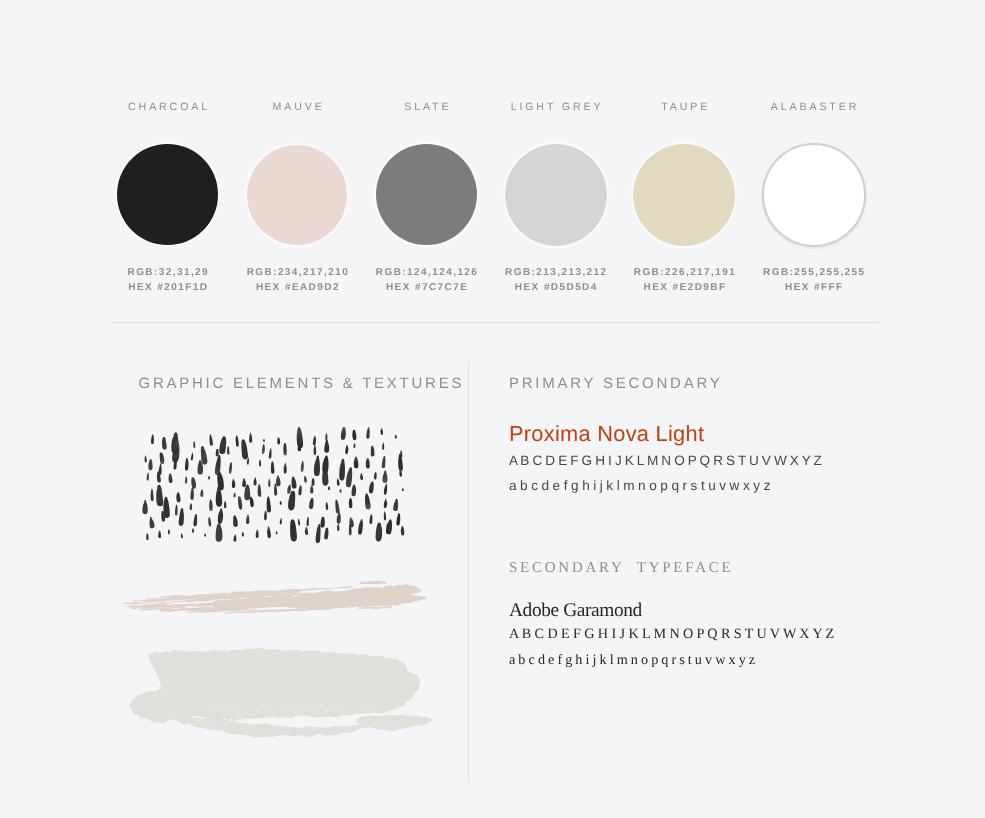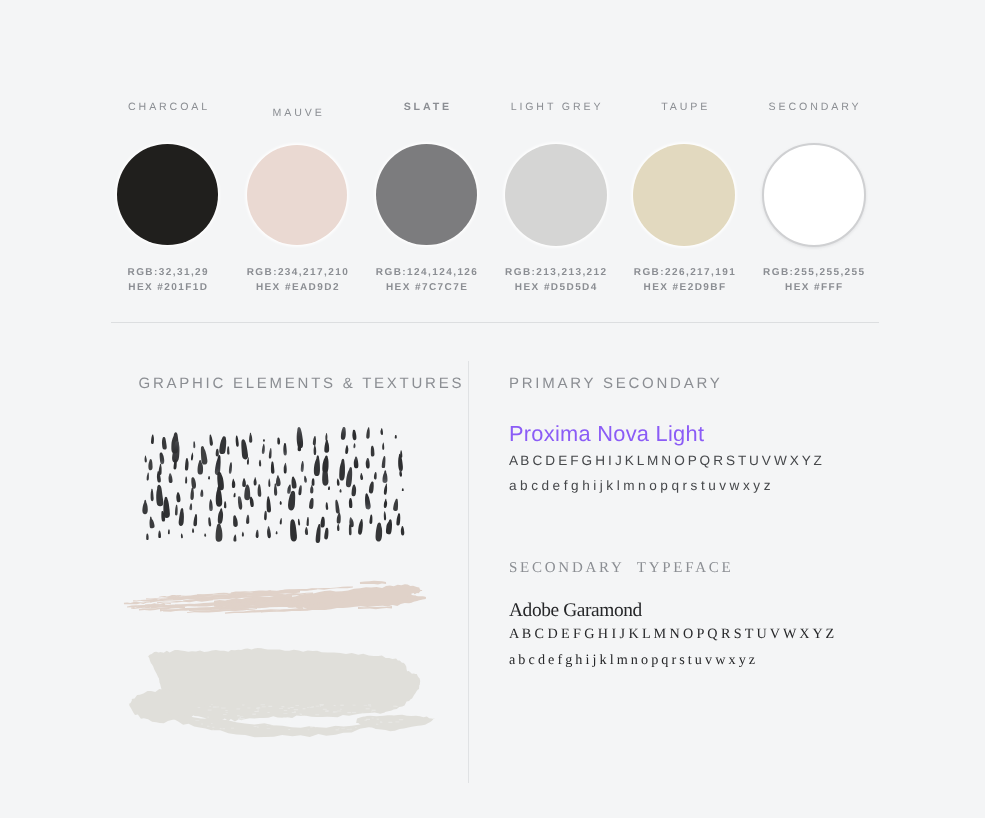--- a/index.html
+++ b/index.html
@@ -21,65 +21,65 @@
 
   .hr{position:absolute;height:1px;background:#dcdee0;}
   .vr{position:absolute;width:1px;background:#e0e2e4;}
 
   .sec-title{position:absolute;font-size:15px;letter-spacing:2.75px;color:#8b8e93;
     white-space:pre;line-height:1;}
 
   svg.art{position:absolute;display:block;}
 
   .tf{position:absolute;white-space:nowrap;line-height:1;color:#45474a;}
-  .tf-name-sans{font-size:21.8px;font-weight:300;letter-spacing:0.28px;color:#8b5cf6;}
+  .tf-name-sans{font-size:21.8px;font-weight:300;letter-spacing:0.28px;color:#c2410c;}
   .tf-row-sans{font-size:13.6px;font-weight:300;letter-spacing:-0.37px;color:#46484b;}
   .tf-row-sans.low{letter-spacing:-0.12px;}
   .tf-name-serif{font-family:"Liberation Serif",serif;font-size:19.4px;letter-spacing:-0.4px;color:#262729;}
   .tf-row-serif{font-family:"Liberation Serif",serif;font-size:14.2px;letter-spacing:-0.1px;color:#262729;}
   .tf-row-serif.low{letter-spacing:-0.24px;}
 </style>
 </head>
 <body>
 
 <div class="page">
 
   <div class="palette" id="palette">
       <div class="swatch" style="left: 72.6px; width: 190px;">
         <div class="swatch-name" style="top: 101.6px;">CHARCOAL</div>
         <div class="swatch-circle" style="left: 44.7px; top: 144.2px; width: 100.6px; height: 100.6px; background: rgb(32, 31, 29);"></div>
         <div class="swatch-vals" style="top: 267.6px;">RGB:32,31,29</div>
         <div class="swatch-vals" style="top: 283px;">HEX #201F1D</div>
       </div>
       <div class="swatch" style="left: 202.2px; width: 190px;">
-        <div class="swatch-name" style="top: 101.6px; margin-top: 6px;">MAUVE</div>
+        <div class="swatch-name" style="top: 101.6px;">MAUVE</div>
         <div class="swatch-circle" style="left: 45px; top: 144.5px; width: 100px; height: 100px; background: rgb(234, 217, 210);"></div>
         <div class="swatch-vals" style="top: 267.6px;">RGB:234,217,210</div>
         <div class="swatch-vals" style="top: 283px;">HEX #EAD9D2</div>
       </div>
       <div class="swatch" style="left: 331.4px; width: 190px;">
-        <div class="swatch-name" style="top: 101.6px; font-weight: bold;">SLATE</div>
+        <div class="swatch-name" style="top: 101.6px;">SLATE</div>
         <div class="swatch-circle" style="left: 44.2px; top: 143.7px; width: 101.6px; height: 101.6px; background: rgb(124, 124, 126);"></div>
         <div class="swatch-vals" style="top: 267.6px;">RGB:124,124,126</div>
         <div class="swatch-vals" style="top: 283px;">HEX #7C7C7E</div>
       </div>
       <div class="swatch" style="left: 460.6px; width: 190px;">
         <div class="swatch-name" style="top: 101.6px;">LIGHT GREY</div>
         <div class="swatch-circle" style="left: 44px; top: 143.5px; width: 102px; height: 102px; background: rgb(213, 213, 212);"></div>
         <div class="swatch-vals" style="top: 267.6px;">RGB:213,213,212</div>
         <div class="swatch-vals" style="top: 283px;">HEX #D5D5D4</div>
       </div>
       <div class="swatch" style="left: 589.3px; width: 190px;">
         <div class="swatch-name" style="top: 101.6px;">TAUPE</div>
         <div class="swatch-circle" style="left: 44px; top: 143.5px; width: 102px; height: 102px; background: rgb(226, 217, 191);"></div>
         <div class="swatch-vals" style="top: 267.6px;">RGB:226,217,191</div>
         <div class="swatch-vals" style="top: 283px;">HEX #E2D9BF</div>
       </div>
       <div class="swatch" style="left: 718.6px; width: 190px;">
-        <div class="swatch-name" style="top: 101.6px;">SECONDARY</div>
+        <div class="swatch-name" style="top: 101.6px;">ALABASTER</div>
         <div class="swatch-circle" style="left: 43px; top: 142.5px; width: 100px; height: 100px; background: rgb(255, 255, 255); border: 2px solid rgb(207, 208, 210); box-shadow: rgba(150, 152, 156, 0.22) 0px 1px 3px; filter: blur(0.55px);"></div>
         <div class="swatch-vals" style="top: 267.6px;">RGB:255,255,255</div>
         <div class="swatch-vals" style="top: 283px;">HEX #FFF</div>
       </div>
     </div>
 
   <div class="hr" style="left:111px;top:322px;width:768px;"></div>
   <div class="vr" style="left:468px;top:361px;height:422px;"></div>
 
   <div class="sec-title" style="left:138.5px;top:375.5px;">GRAPHIC ELEMENTS &amp; TEXTURES</div>

